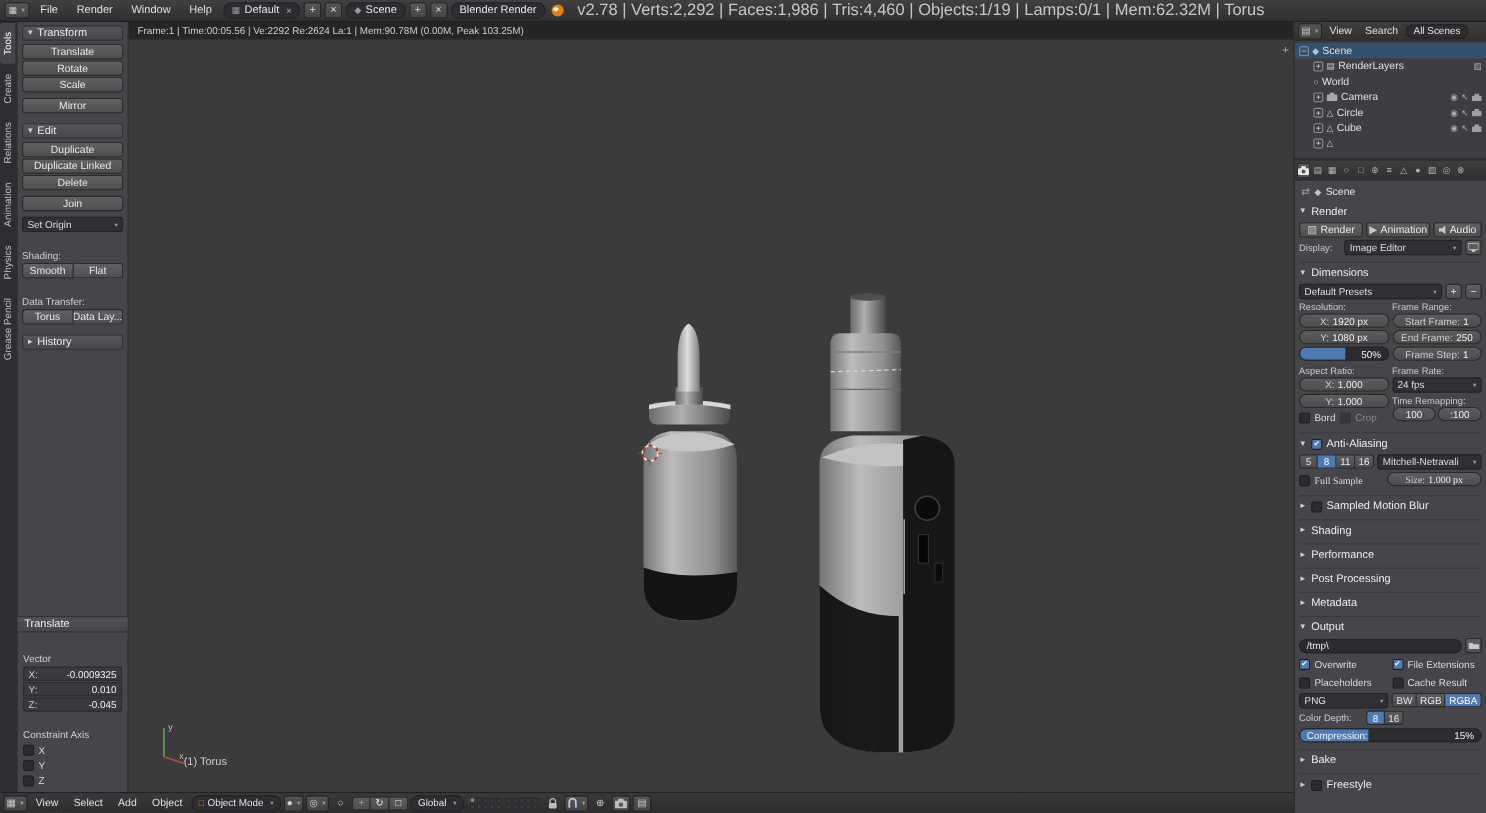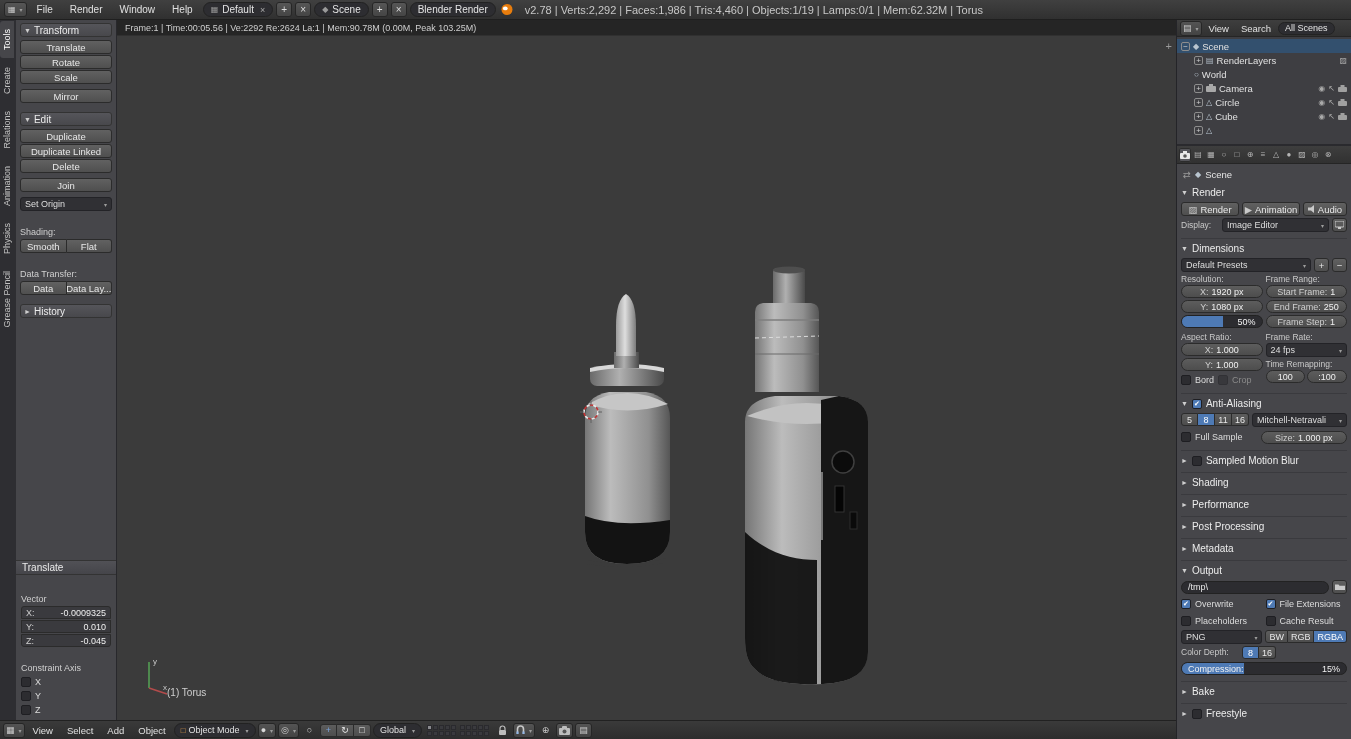--- a/index.html
+++ b/index.html
@@ -8,21 +8,21 @@
   #app{position:relative;width:1351px;height:739px;}
 
   
   #topbar{position:absolute;left:0;top:0;width:1351px;height:20px;background:linear-gradient(#404040,#303030);border-bottom:1px solid #1f1f1f;display:flex;align-items:center;gap:3px;padding:0 4px;z-index:6;}
   .hmenu{padding:2px 7px;color:#e0e0e0;cursor:default;}
   .hicon{display:flex;align-items:center;gap:1px;background:linear-gradient(#565656,#454545);border:1px solid #262626;border-radius:3px;height:15px;padding:0 3px;color:#cfcfcf;font-size:8px;}
   .hsel{display:flex;align-items:center;gap:4px;background:#2d2d31;border:1px solid #222;border-radius:8px;height:15px;padding:0 7px;color:#e4e4e4;}
   .hsel .g{color:#9a9a9a;font-size:8px;}
   .hsel .x{color:#aaa;font-size:9px;margin-left:2px;}
   .hmini{width:16px;height:15px;background:linear-gradient(#565656,#454545);border:1px solid #262626;border-radius:3px;color:#ddd;text-align:center;line-height:13px;font-size:10px;}
-  .stats{margin-left:8px;color:#c7c7c7;font-size:11px;white-space:nowrap;}
+  .stats{margin-left:8px;color:#c7c7c7;font-size:15px;white-space:nowrap;}
 
   
   #tabstrip{position:absolute;left:0;top:20px;width:16px;height:700px;background:#2e2e32;}
   .vtab{writing-mode:vertical-rl;transform:rotate(180deg);color:#c2c2c2;font-size:9px;padding:8px 2px;text-align:center;border-radius:0 3px 3px 0;margin:1px 0;}
   .vtab.active{background:#46464a;color:#fff;}
 
   
   #toolshelf{position:absolute;left:16px;top:20px;width:101px;height:700px;background:#46464a;border-right:1px solid #28282c;}
   .shelfpad{padding:3px 4px;}
   .phead{display:flex;align-items:center;gap:3px;height:14px;background:linear-gradient(#55555a,#48484c);border:1px solid #333;border-radius:3px;padding:0 3px;color:#ececec;margin-bottom:3px;}
@@ -187,21 +187,21 @@
           <span>Set Origin</span>
           <span class="dn">▾</span>
         </div>
       <div class="slbl">Shading:</div>
       <div class="pair">
         <div class="btn">Smooth</div>
         <div class="btn">Flat</div>
       </div>
       <div class="slbl">Data Transfer:</div>
       <div class="pair">
-        <div class="btn">Data</div>
+        <div class="btn">Torus</div>
         <div class="btn">Data Lay...</div>
       </div>
       <div class="gap8"></div>
       <div class="phead">
           <span class="tri">►</span>
           <span>History</span>
         </div>
     </div>
 
     <div id="oppanel">
@@ -644,21 +644,21 @@
             <div class="segb">5</div>
             <div class="segb active">8</div>
             <div class="segb">11</div>
             <div class="segb">16</div>
           </div>
           <div class="dd grow">
               <span style="overflow:hidden;white-space:nowrap;">Mitchell-Netravali</span>
               <span class="dn">▾</span>
             </div>
         </div>
-        <div class="row" style="align-items:flex-end;">
+        <div class="row" style="align-items:flex-start;font-family:Liberation Serif, serif;">
           <div class="chkrow col">
               <span class="chk"></span>
               <span class="clbl">Full Sample</span>
             </div>
           <div class="nf col">
               <span class="nl">Size:</span>
               <span>1.000 px</span>
             </div>
         </div>
       </div>

